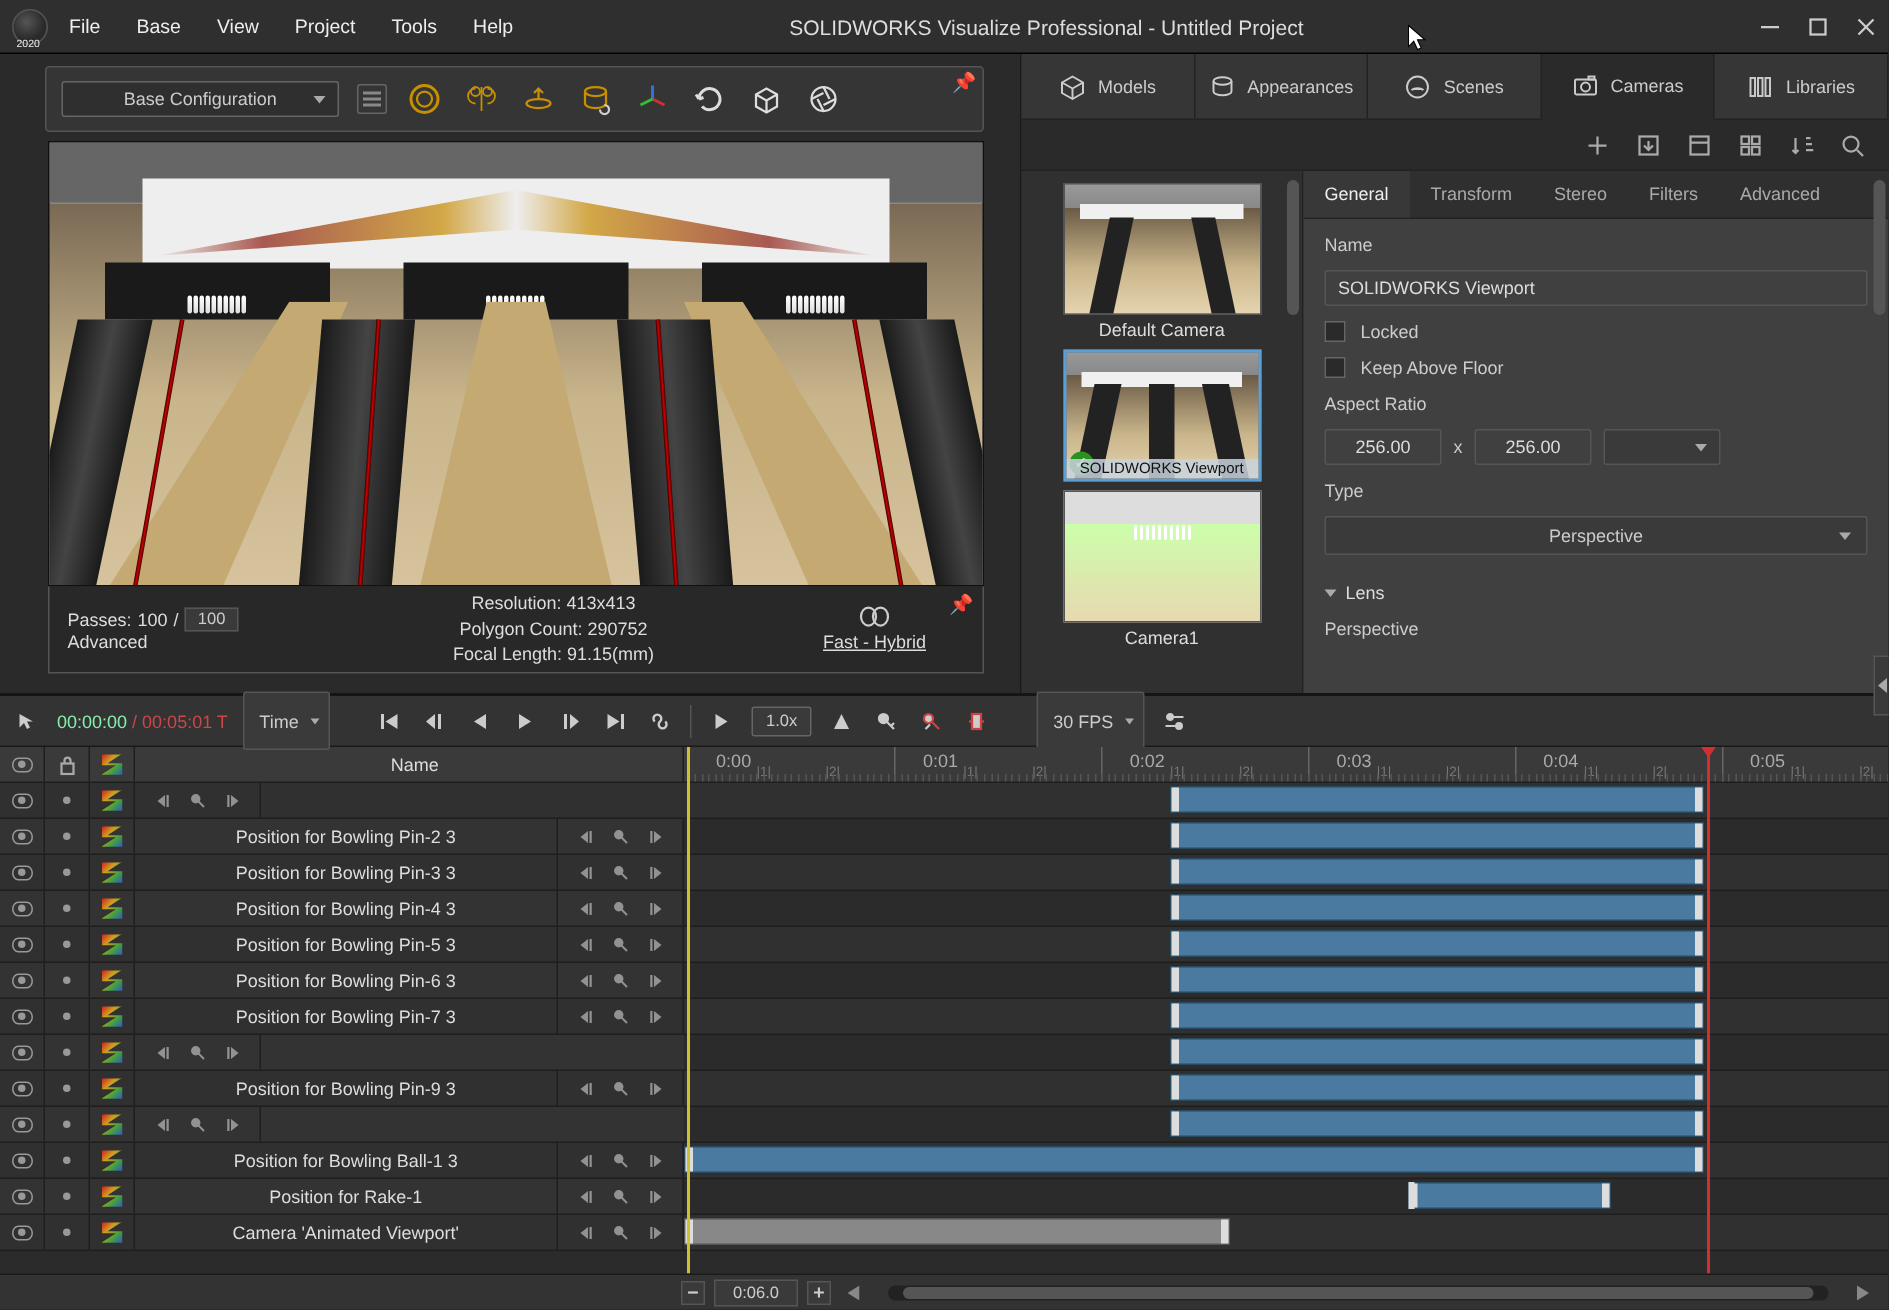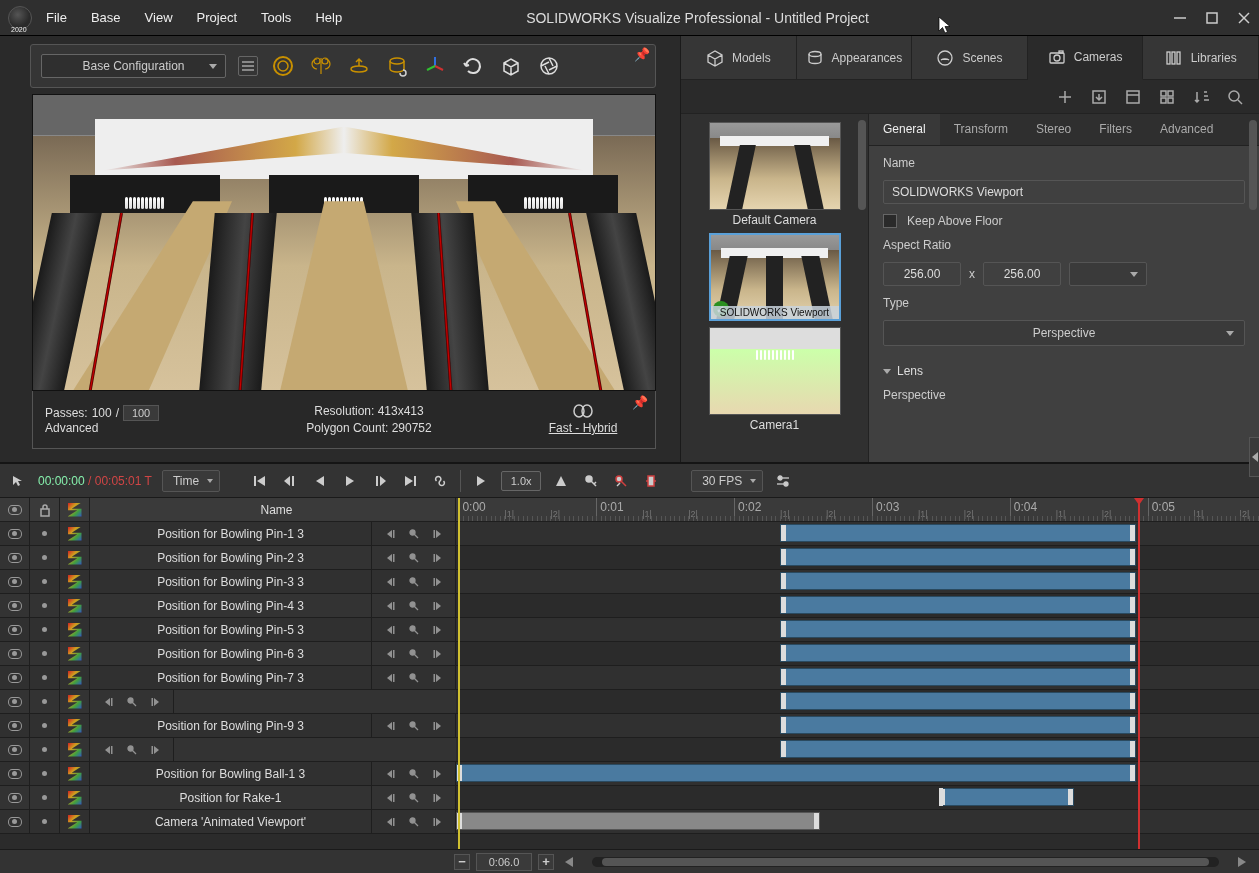--- a/index.html
+++ b/index.html
@@ -94,21 +94,21 @@
 .type-dd::after{content:"";position:absolute;right:10px;border-left:4px solid transparent;border-right:4px solid transparent;border-top:5px solid #aaa;}
 .section-hdr { display:flex; align-items:center; gap:6px; margin-top:8px; color:#ddd;}
 .section-hdr::before{content:"";border-top:5px solid #aaa;border-left:4px solid transparent;border-right:4px solid transparent;}
 
 
 .timeline { flex:1; display:flex; flex-direction:column; background:#2b2b2b; border-top: 2px solid #151515;}
 .tl-toolbar { height:34px; display:flex; align-items:center; padding:0 8px; gap:10px; border-bottom:1px solid #1a1a1a; background:#333;}
 .tl-toolbar .time-disp { font-family: monospace; font-size:12px;}
 .tl-toolbar .t1{color:#86efac;}
 .tl-toolbar .t2{color:#d04545;}
-.tl-toolbar .dd { height:22px; padding:0 20px 0 10px; border:1px solid #555; border-radius:2px; display:flex; align-items:center; position:relative; background:#3a3a3a; cursor:pointer; font-size:12px;}
+.tl-toolbar .dd { height:39px; padding:0 20px 0 10px; border:1px solid #555; border-radius:2px; display:flex; align-items:center; position:relative; background:#3a3a3a; cursor:pointer; font-size:12px;}
 .tl-toolbar .dd::after{content:"";position:absolute;right:6px;border-left:3px solid transparent;border-right:3px solid transparent;border-top:4px solid #aaa;}
 .tl-toolbar .ibtn { width:20px; height:20px; display:flex; align-items:center; justify-content:center; cursor:pointer;}
 .tl-toolbar svg{width:14px;height:14px;fill:#ccc;}
 .tl-toolbar .speed-box { height:20px; width:40px; border:1px solid #666; border-radius:2px; display:flex; align-items:center; justify-content:center; font-size:11px; background:#3a3a3a;}
 .tl-toolbar .sep { width:1px; height:22px; background:#555; }
 
 .tl-body { flex:1; display:flex; overflow:hidden;}
 .track-list { flex:0 0 456px; display:flex; flex-direction:column; }
 .track-head { height:24px; display:flex; background:#3a3a3a; border-bottom:1px solid #1e1e1e;}
 .track-head .hc{display:flex;align-items:center;justify-content:center;border-right:1px solid #1e1e1e;}
@@ -121,21 +121,21 @@
 .c-btns{width:84px;display:flex;gap:8px;align-items:center;justify-content:center;}
 .eye-ic{width:14px;height:10px;border:1.5px solid #999;border-radius:60%/100%;position:relative;}
 .eye-ic::after{content:"";position:absolute;left:3px;top:1px;width:5px;height:5px;background:#999;border-radius:50%;}
 .dot{width:5px;height:5px;background:#999;border-radius:50%;}
 .z-ic{width:14px;height:14px;background:linear-gradient(135deg,#d02020 0%,#d0a020 33%,#40a040 66%,#3050d0 100%);clip-path:polygon(0 0,100% 0,30% 45%,100% 45%,100% 100%,0 100%,70% 55%,0 55%);}
 .mini-btn{width:16px;height:16px;display:flex;align-items:center;justify-content:center;opacity:0.7;cursor:pointer;}
 .mini-btn svg{width:12px;height:12px;fill:#bbb;}
 
 .track-area { flex:1; position:relative; background:#2b2b2b; overflow:hidden;}
 .ruler { height:24px; background:#3a3a3a; border-bottom:1px solid #1e1e1e; position:relative; font-family:monospace; font-size:10px; color:#aaa;}
-.ruler .maj{position:absolute;top:0;height:100%;border-left:1px solid #666;padding-left:3px;display:flex;align-items:flex-start;padding-top:2px;}
+.ruler .maj{position:absolute;top:0;height:100%;border-left:1px solid #666;padding-left:18px;display:flex;align-items:flex-start;padding-top:2px;}
 .ruler .min{position:absolute;top:11px;font-size:9px;color:#777;}
 .ruler .tick{position:absolute;bottom:0;width:1px;height:5px;background:#555;}
 .lane-row{height:24px;border-bottom:1px solid #1e1e1e;position:relative;}
 .lane-row:nth-child(odd){background:#303030;}
 .clip{position:absolute;top:2px;height:18px;background:#4a7aa0;border:1px solid #2a4a60;}
 .clip.gray{background:#888;border-color:#555;}
 .clip::before{content:"";position:absolute;left:0;top:0;bottom:0;width:5px;background:#ddd;}
 .clip::after{content:"";position:absolute;right:0;top:0;bottom:0;width:5px;background:#ddd;}
 .key{position:absolute;top:2px;width:4px;height:18px;background:#ddd;}
 .playhead{position:absolute;top:0;bottom:0;width:2px;background:#d03030;z-index:5;}
@@ -304,20 +304,21 @@
           <span>Passes:</span>
           <span>100</span>
           <span>/</span>
           <input value="100" style="">
         </div>
         <div>Advanced</div>
       </div>
       <div class="col2">
         <div>Resolution: 413x413</div>
         <div>Polygon Count: 290752</div>
+        <div>Focal Length: 91.15(mm)</div>
       </div>
       <div class="col3">
         <svg width="22" height="14" fill="none" stroke="#ccc" stroke-width="1.5">
             <ellipse cx="7" cy="7" rx="5" ry="6"></ellipse>
             <ellipse cx="15" cy="7" rx="5" ry="6"></ellipse>
           </svg>
         <div>Fast - Hybrid</div>
       </div>
       <span class="pin2">📌</span>
     </div>
@@ -436,20 +437,24 @@
           <span>Transform</span>
           <span>Stereo</span>
           <span>Filters</span>
           <span>Advanced</span>
         </div>
         <div class="prop-body">
           <div class="prop-label">Name</div>
           <input class="prop-input" value="SOLIDWORKS Viewport" style="">
           <div class="checkbox-row">
               <div class="cb"></div>
+              <span>Locked</span>
+            </div>
+          <div class="checkbox-row">
+              <div class="cb"></div>
               <span>Keep Above Floor</span>
             </div>
           <div class="prop-label">Aspect Ratio</div>
           <div class="ratio-row">
             <input value="256.00" style="">
             <span>x</span>
             <input value="256.00" style="">
             <div class="lockbtn"></div>
           </div>
           <div class="prop-label">Type</div>
@@ -580,21 +585,20 @@
           <div class="track-row">
             <div class="c c-eye">
               <div class="eye-ic"></div>
             </div>
     <div class="c c-lock">
               <div class="dot"></div>
             </div>
     <div class="c c-z">
               <div class="z-ic"></div>
             </div>
-    <div class="c c-name">Position for Bowling Pin-1 3</div>
     <div class="c c-btns">
       <div class="mini-btn">
                 <svg viewBox="0 0 12 12">
                   <path d="M8 2L3 6L8 10Z"></path>
                   <rect x="9" y="2" width="1.5" height="8"></rect>
                 </svg>
               </div>
       <div class="mini-btn">
                 <svg viewBox="0 0 12 12" fill="none" stroke="#bbb" stroke-width="1.3">
                   <circle cx="4.5" cy="4.5" r="2.5"></circle>

